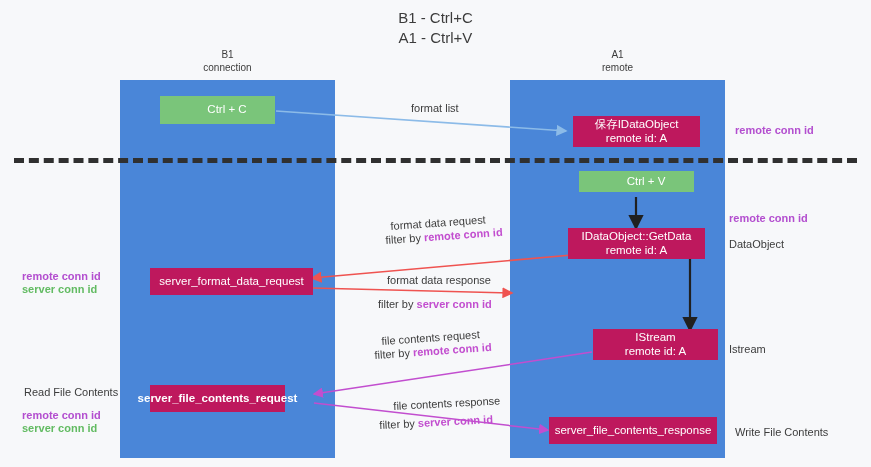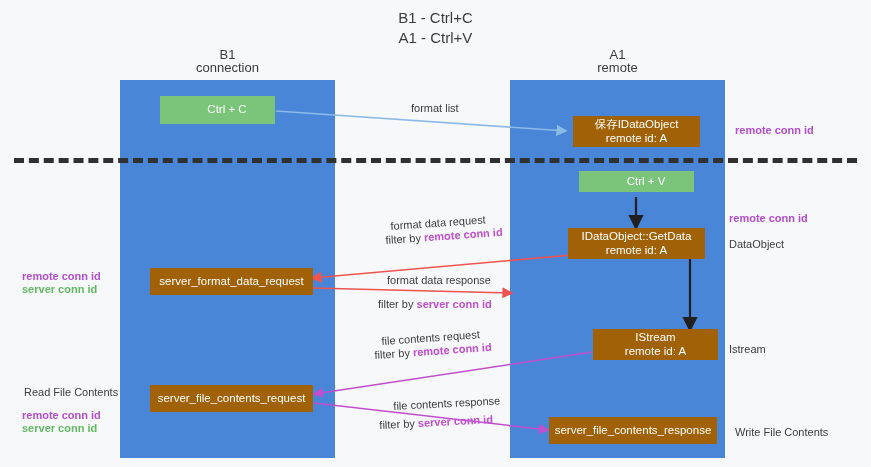--- a/index.html
+++ b/index.html
@@ -15,21 +15,21 @@
     font-family: "Liberation Sans", sans-serif;
     overflow: hidden;
   }
   .lane {
     position: absolute;
     background: #4a86d8;
   }
   .lane-title {
     position: absolute;
     text-align: center;
-    font-size: 13px;
+    font-size: 10px;
     color: #3c3c3c;
     line-height: 13px;
     white-space: pre-line;
   }
   .title {
     position: absolute;
     left: 0;
     right: 0;
     top: 8px;
     text-align: center;
@@ -43,21 +43,21 @@
     display: flex;
     flex-direction: column;
     align-items: center;
     justify-content: center;
     color: #ffffff;
     font-size: 11.5px;
     line-height: 13.5px;
     text-align: center;
     box-sizing: border-box;
   }
-  .node-orange { background: #a16207; }
+  .node-orange { background: #be185d; }
   .node-green  { background: #7ac57a; padding-left: 19px; }
   .node span { display: block; }
 
   .sidelabel {
     position: absolute;
     font-size: 11px;
     line-height: 14px;
     white-space: pre-line;
   }
   .c-dark   { color: #3c3c3c; }
@@ -158,21 +158,21 @@
   <div class="node node-orange" style="left:150px; top:268px; width:163px; height:27px;">
     <span>server_format_data_request</span>
   </div>
 
 
   <div class="node node-orange" style="left:593px; top:329px; width:125px; height:31px;">
     <span>IStream</span>
     <span>remote id: A</span>
   </div>
 
-  <div class="node node-orange" style="left:150px; top:385px; width:163px; height:27px;">
+  <div class="node node-orange" style="left:150px; top:385px; width:135px; height:27px;font-weight:bold;">
     <span>server_file_contents_request</span>
   </div>
 
   <div class="node node-orange" style="left:549px; top:417px; width:168px; height:27px;">
     <span>server_file_contents_response</span>
   </div>
 
   <div class="edgelabel" style="left:411px; top:101px;">format list</div>
 
   <div class="edgelabel" style="left:390px; top:219px; transform:rotate(-4deg); transform-origin:left top;">

